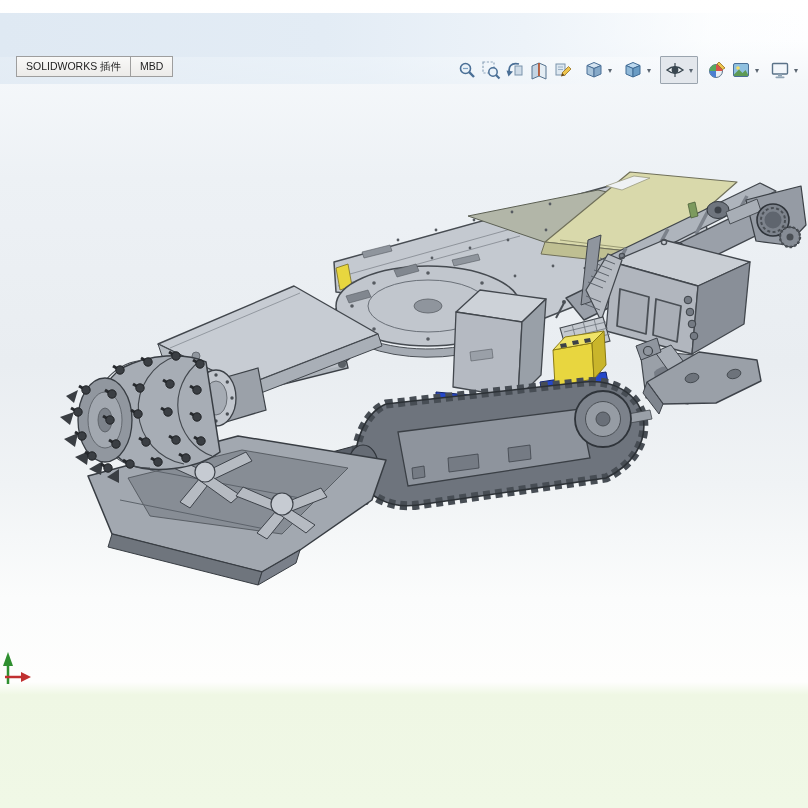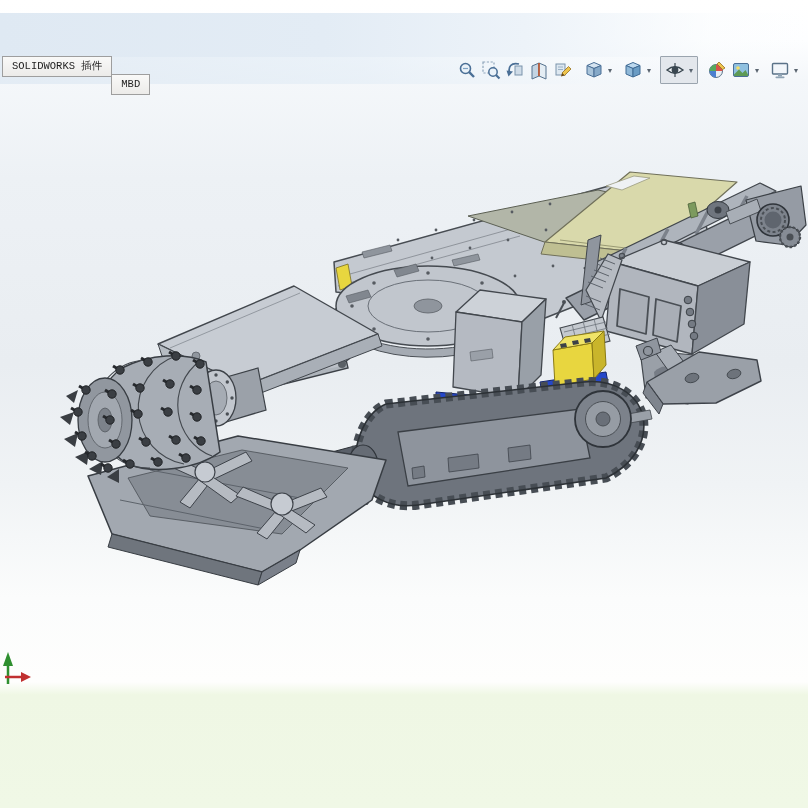--- a/index.html
+++ b/index.html
@@ -3,24 +3,24 @@
 <meta charset="utf-8">
 <style>
   html,body{margin:0;padding:0;}
   body{width:808px;height:808px;overflow:hidden;font-family:"Liberation Sans",sans-serif;}
   #stage{position:relative;width:808px;height:808px;overflow:hidden;
     background:linear-gradient(180deg,#ffffff 0%,#fdfeff 5%,#f4f7fa 10%,#edf1f5 22%,#e9edf1 45%,#f0f3f5 60%,#fbfcfc 74%,#fefefd 84.4%,#eff7e4 86%,#f0f8e6 100%);}
   .ribbon{position:absolute;left:0;top:13px;width:100%;height:44px;
     background:linear-gradient(90deg,#dfe9f3 0%,#e3ecf5 40%,#edf3f9 65%,rgba(248,251,253,.35) 88%,rgba(255,255,255,0) 100%);}
   .hudstrip{position:absolute;left:0;top:57px;width:100%;height:27px;
     background:linear-gradient(90deg,rgba(223,233,243,.8) 0%,rgba(227,237,246,.65) 45%,rgba(240,246,251,.3) 72%,rgba(255,255,255,0) 94%);}
-  .tabs{position:absolute;left:2px;top:56px;display:flex;z-index:5;font-family:Liberation Mono, monospace;}
+  .tabs{position:absolute;left:16px;top:56px;display:flex;z-index:5;}
   .tab{height:19px;line-height:19px;padding:0 9px;font-size:10.5px;color:#1d1d1d;
     background:linear-gradient(#f9f9f8,#ecebe9);border:1px solid #9e9e9e;white-space:nowrap;}
-  .tab+.tab{margin-left:-1px;margin-top:18px;}
+  .tab+.tab{margin-left:-1px;}
   .hud{position:absolute;left:455px;top:56px;height:28px;display:flex;align-items:center;z-index:5;}
   .hbtn{width:24px;height:24px;display:flex;align-items:center;justify-content:center;}
   .caret{font-size:8px;color:#5a6570;width:8px;text-align:center;}
   .gap{margin-left:7px;}
   .pressed{display:flex;align-items:center;height:26px;padding:0 2px;background:#e3e7ec;
     border:1px solid #9aa4ae;border-radius:1px;}
   .model-svg{position:absolute;left:0;top:0;z-index:1;}
 </style>
 </head>
 <body>

